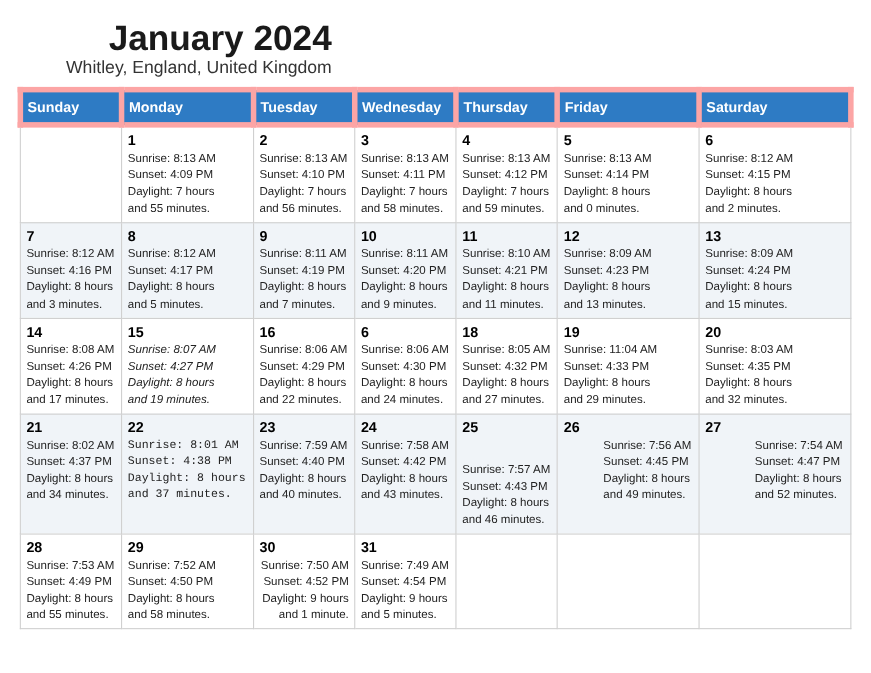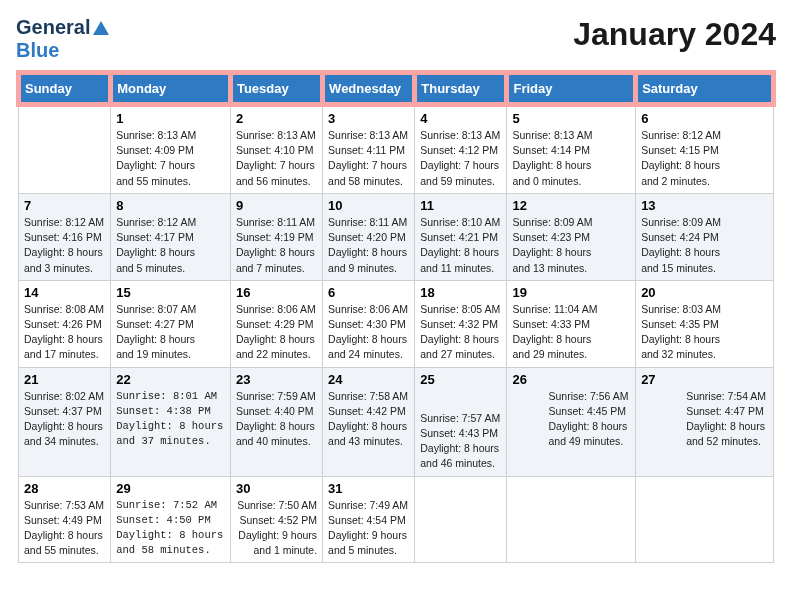--- a/index.html
+++ b/index.html
@@ -16,20 +16,21 @@
       align-items: flex-start;
       margin-bottom: 8px;
     }
     .logo {
       display: flex;
       flex-direction: column;
       align-items: flex-start;
     }
     .title-block {
       text-align: right;
+      margin-left: 44px;
     }
     .title-block h1 {
       font-size: 32px;
       font-weight: bold;
       color: #1a1a1a;
     }
     .title-block h2 {
       font-size: 16px;
       font-weight: normal;
       color: #333;
@@ -88,33 +89,23 @@
     .logo-blue {
       font-size: 20px;
       font-weight: bold;
       color: #2e7bc4;
     }
   </style>
 </head>
 <body>
 
 <div class="header">
-  <div class="logo">
-    <div class="logo-wrapper">
-      <span class="logo-general">General</span>
-      <svg width="18" height="18" viewBox="0 0 18 18">
-        <polygon points="9,2 17,16 1,16" fill="#2e7bc4"></polygon>
-      </svg>
-    </div>
-    <div>
-      <span class="logo-blue">Blue</span>
-    </div>
-  </div>
   <div class="title-block">
     <h1>January 2024</h1>
+    <h2>Whitley, England, United Kingdom</h2>
   </div>
 </div>
 
 <table>
   <thead>
     <tr>
       <th>Sunday</th>
       <th>Monday</th>
       <th>Tuesday</th>
       <th>Wednesday</th>
@@ -223,21 +214,21 @@
       <tr>
         <td>
           <div class="day-number">14</div>
           <div class="day-info" style="white-space: pre-line;">Sunrise: 8:08 AM
 Sunset: 4:26 PM
 Daylight: 8 hours
 and 17 minutes.</div>
         </td>
         <td>
           <div class="day-number">15</div>
-          <div class="day-info" style="white-space: pre-line;">Sunrise: 8:07 AM
+          <div class="day-info" style="white-space: pre-line; font-style: italic;">Sunrise: 8:07 AM
 Sunset: 4:27 PM
 Daylight: 8 hours
 and 19 minutes.</div>
         </td>
         <td>
           <div class="day-number">16</div>
           <div class="day-info" style="white-space: pre-line;">Sunrise: 8:06 AM
 Sunset: 4:29 PM
 Daylight: 8 hours
 and 22 minutes.</div>
@@ -325,21 +316,21 @@
       <tr>
         <td>
           <div class="day-number">28</div>
           <div class="day-info" style="white-space: pre-line;">Sunrise: 7:53 AM
 Sunset: 4:49 PM
 Daylight: 8 hours
 and 55 minutes.</div>
         </td>
         <td>
           <div class="day-number">29</div>
-          <div class="day-info" style="white-space: pre-line; font-family: Liberation Mono, monospace;">Sunrise: 7:52 AM
+          <div class="day-info" style="white-space: pre-line;">Sunrise: 7:52 AM
 Sunset: 4:50 PM
 Daylight: 8 hours
 and 58 minutes.</div>
         </td>
         <td>
           <div class="day-number">30</div>
           <div class="day-info" style="white-space: pre-line; text-align: right;">Sunrise: 7:50 AM
 Sunset: 4:52 PM
 Daylight: 9 hours
 and 1 minute.</div>

